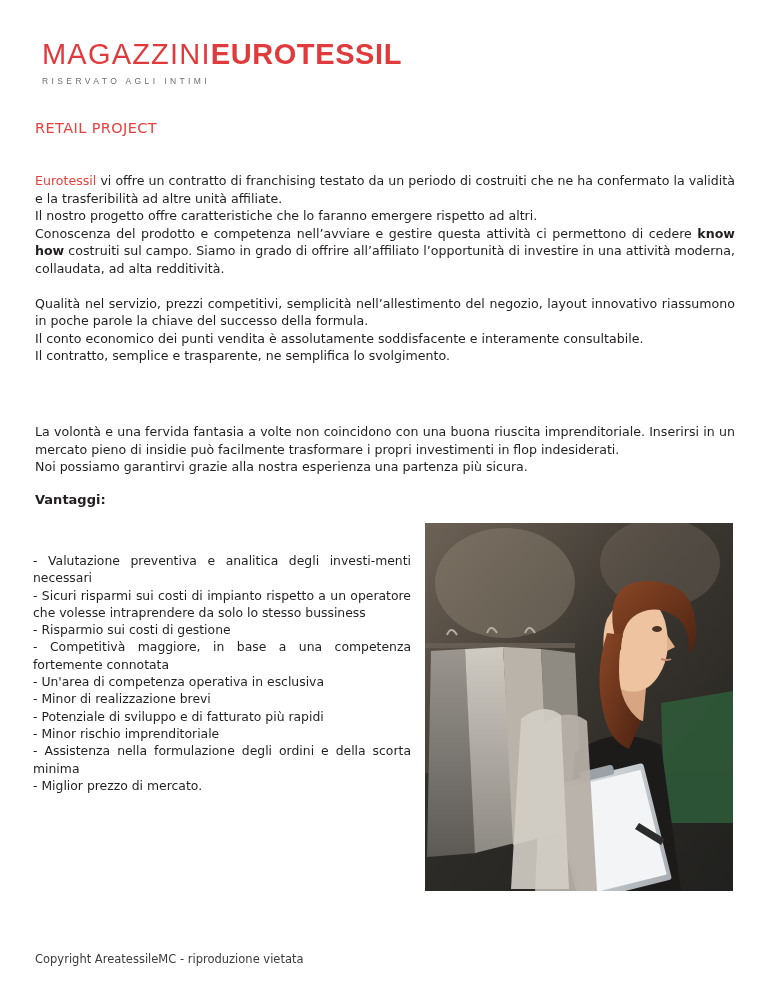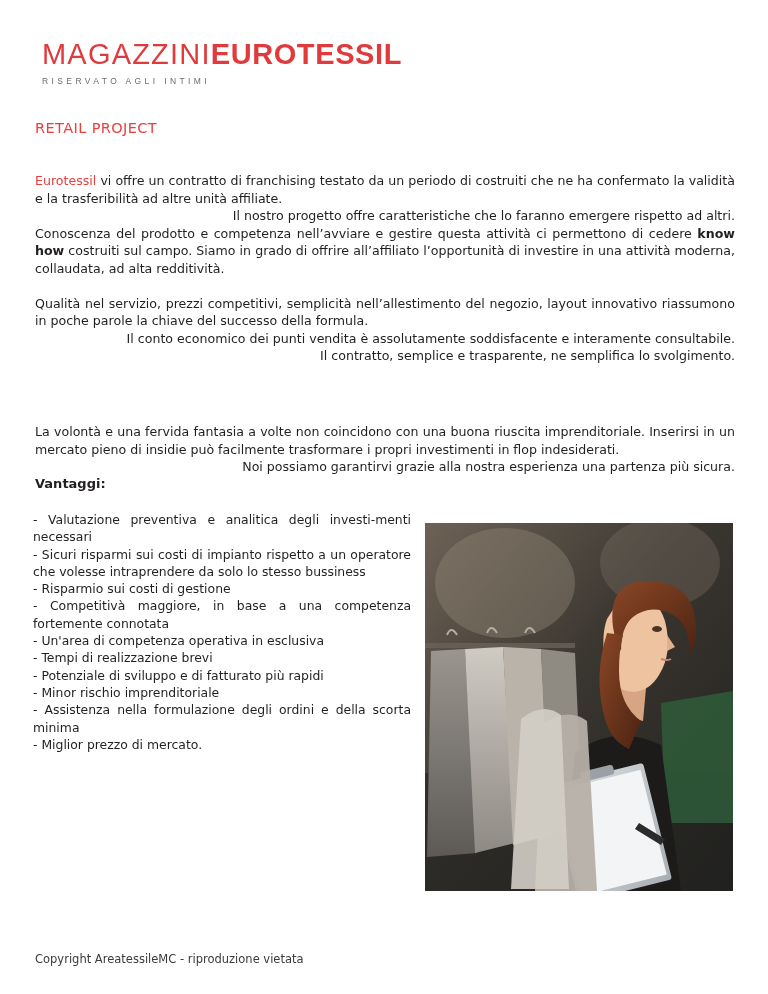--- a/index.html
+++ b/index.html
@@ -88,36 +88,36 @@
   .para-gap-big {
     height: 40px;
   }
   .brandword {
     color: #e8403f;
   }
   strong {
     font-weight: bold;
   }
   .nojust {
-    text-align: right;
+    text-align: left;
   }
 
   
   .vantaggi-head {
     position: absolute;
     left: 35px;
-    top: 476px;
+    top: 492px;
     font-size: 13px;
     font-weight: bold;
     color: #231f20;
   }
   .vantaggi-list {
     position: absolute;
     left: 33px;
-    top: 511px;
+    top: 552px;
     width: 378px;
     font-size: 12.4px;
     line-height: 17.3px;
     text-align: justify;
   }
   .vantaggi-list div {
     margin: 0;
   }
 
   
@@ -169,21 +169,21 @@
     <p class="nojust">Noi possiamo garantirvi grazie alla nostra esperienza una partenza più sicura.</p>
   </div>
 
   <div class="vantaggi-head">Vantaggi:</div>
   <div class="vantaggi-list">
     <div>- Valutazione preventiva e analitica degli investi-menti necessari</div>
     <div>- Sicuri risparmi sui costi di impianto rispetto a un operatore che volesse intraprendere da solo lo stesso bussiness</div>
     <div>- Risparmio sui costi di gestione</div>
     <div>- Competitivà maggiore, in base a una competenza fortemente connotata</div>
     <div>- Un'area di competenza operativa in esclusiva</div>
-    <div>- Tempi di realizzazione brevi</div>
+    <div>- Minor di realizzazione brevi</div>
     <div>- Potenziale di sviluppo e di fatturato più rapidi</div>
     <div>- Minor rischio imprenditoriale</div>
     <div>- Assistenza nella formulazione degli ordini e della scorta minima</div>
     <div>- Miglior prezzo di mercato.</div>
   </div>
 
   <div class="photo">
     <svg width="308" height="368" viewBox="0 0 308 368" xmlns="http://www.w3.org/2000/svg">
       <defs>
         <linearGradient id="bg" x1="0" y1="0" x2="1" y2="1">

